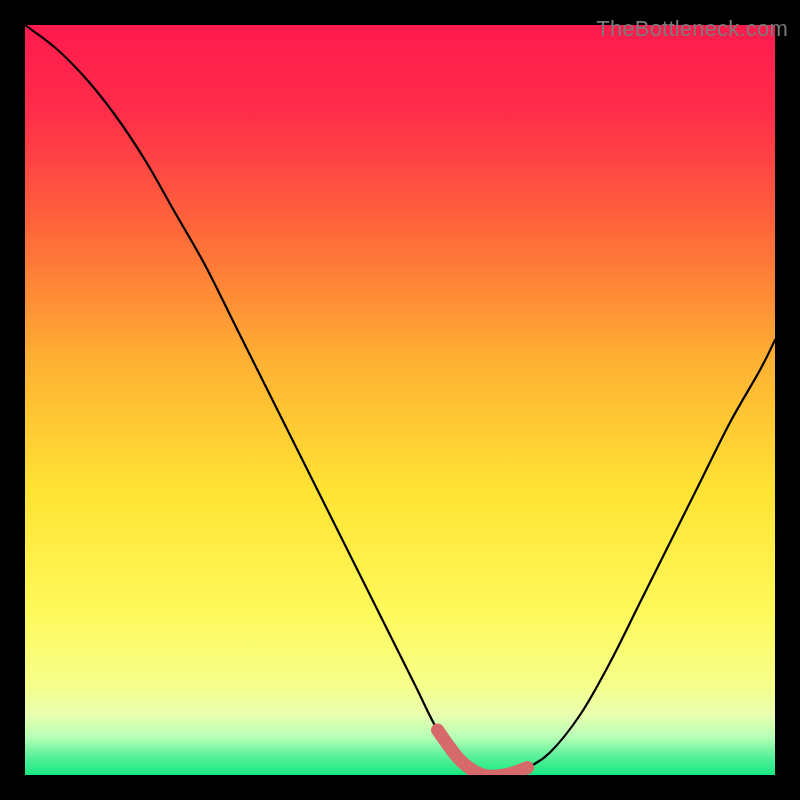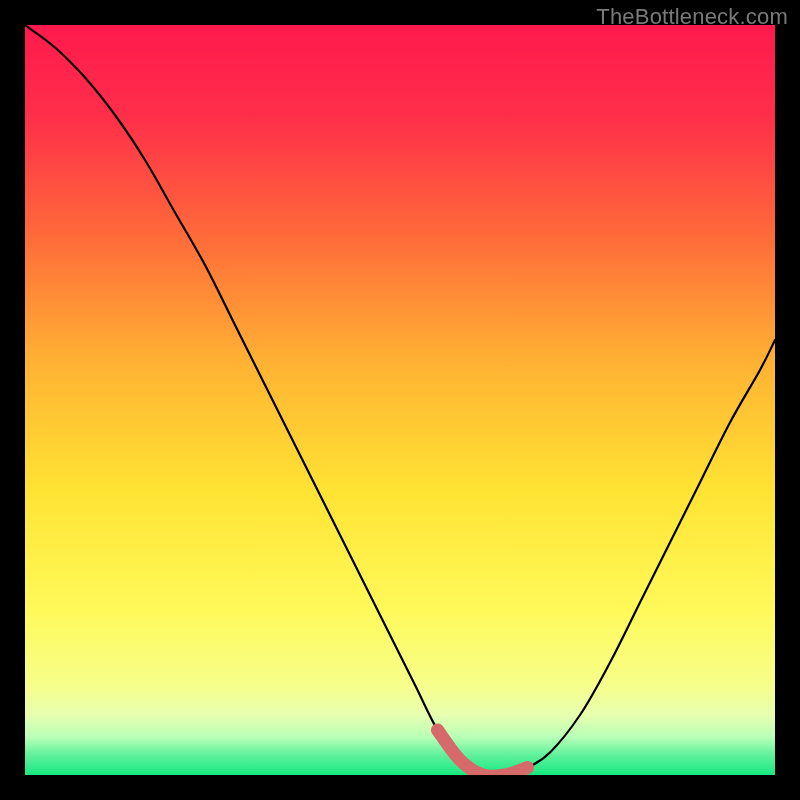--- a/index.html
+++ b/index.html
@@ -27,21 +27,21 @@
   .gradient {
     position: absolute;
     inset: 0;
   }
   .curve-svg {
     position: absolute;
     inset: 0;
   }
   .watermark {
     position: absolute;
-    top: 4px;
+    top: 16px;
     right: 12px;
     font-family: Arial, Helvetica, sans-serif;
     font-size: 22px;
     color: #7a7a7a;
     letter-spacing: 0.2px;
     user-select: none;
   }
 </style>
 </head>
 <body>

